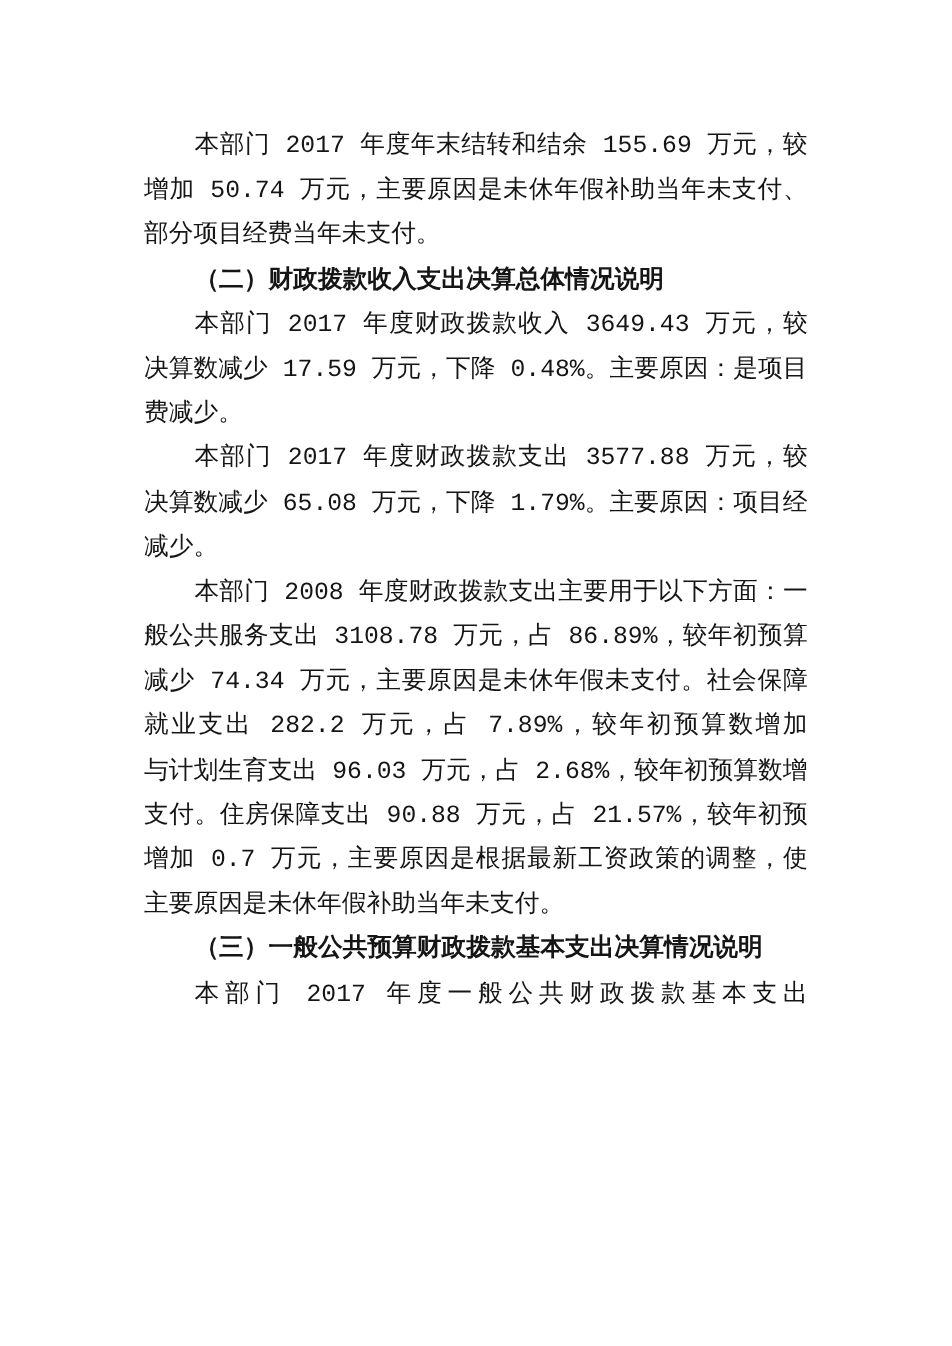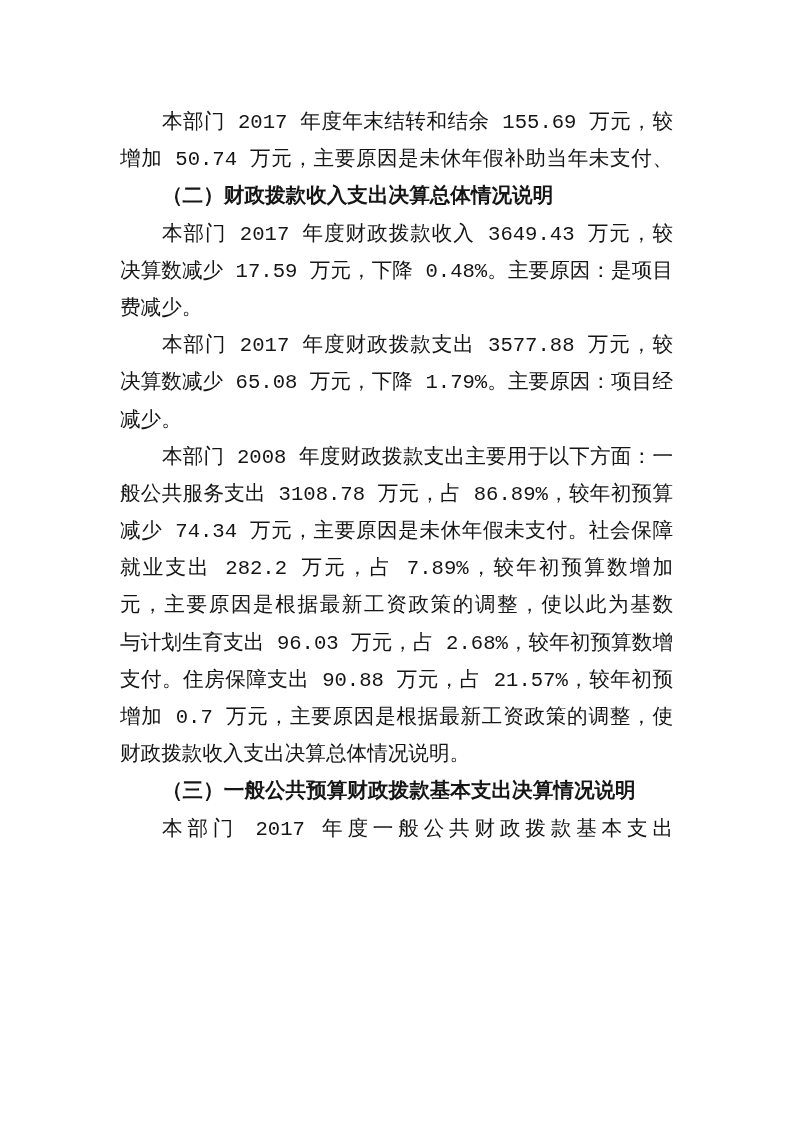--- a/index.html
+++ b/index.html
@@ -45,44 +45,44 @@
   }
 </style>
 </head>
 <body>
 
 <div class="page">
   <div class="text-block">
       <div class="paragraph">
         <div class="line indent fill">本部门 2017 年度年末结转和结余 155.69 万元，较上年</div>
         <div class="line fill">增加 50.74 万元，主要原因是未休年假补助当年未支付、有</div>
+        <div class="line">部分项目经费当年未支付。</div>
       </div>
       <div class="paragraph heading">
         <div class="line indent">（二）财政拨款收入支出决算总体情况说明</div>
       </div>
       <div class="paragraph">
         <div class="line indent fill">本部门 2017 年度财政拨款收入 3649.43 万元，较上年</div>
         <div class="line fill">决算数减少 17.59 万元，下降 0.48%。主要原因：是项目经</div>
         <div class="line">费减少。</div>
       </div>
       <div class="paragraph">
         <div class="line indent fill">本部门 2017 年度财政拨款支出 3577.88 万元，较上年</div>
         <div class="line fill">决算数减少 65.08 万元，下降 1.79%。主要原因：项目经费</div>
         <div class="line">减少。</div>
       </div>
       <div class="paragraph">
         <div class="line indent fill">本部门 2008 年度财政拨款支出主要用于以下方面：一</div>
         <div class="line fill">般公共服务支出 3108.78 万元，占 86.89%，较年初预算数</div>
         <div class="line fill">减少 74.34 万元，主要原因是未休年假未支付。社会保障与</div>
         <div class="line fill">就业支出 282.2 万元，占 7.89%，较年初预算数增加 1.53 万</div>
-        <div class="line fill">元，主要原因是根据最新工资政策的调整，使以此为基数</div>
         <div class="line fill">与计划生育支出 96.03 万元，占 2.68%，较年初预算数增加</div>
         <div class="line fill">支付。住房保障支出 90.88 万元，占 21.57%，较年初预算数</div>
         <div class="line fill">增加 0.7 万元，主要原因是根据最新工资政策的调整，使以</div>
-        <div class="line">财政拨款收入支出决算总体情况说明。</div>
+        <div class="line">主要原因是未休年假补助当年未支付。</div>
       </div>
       <div class="paragraph heading">
         <div class="line indent">（三）一般公共预算财政拨款基本支出决算情况说明</div>
       </div>
       <div class="paragraph">
         <div class="line indent fill">本部门 2017 年度一般公共财政拨款基本支出 1669.38</div>
       </div>
     </div>
 </div>
 

